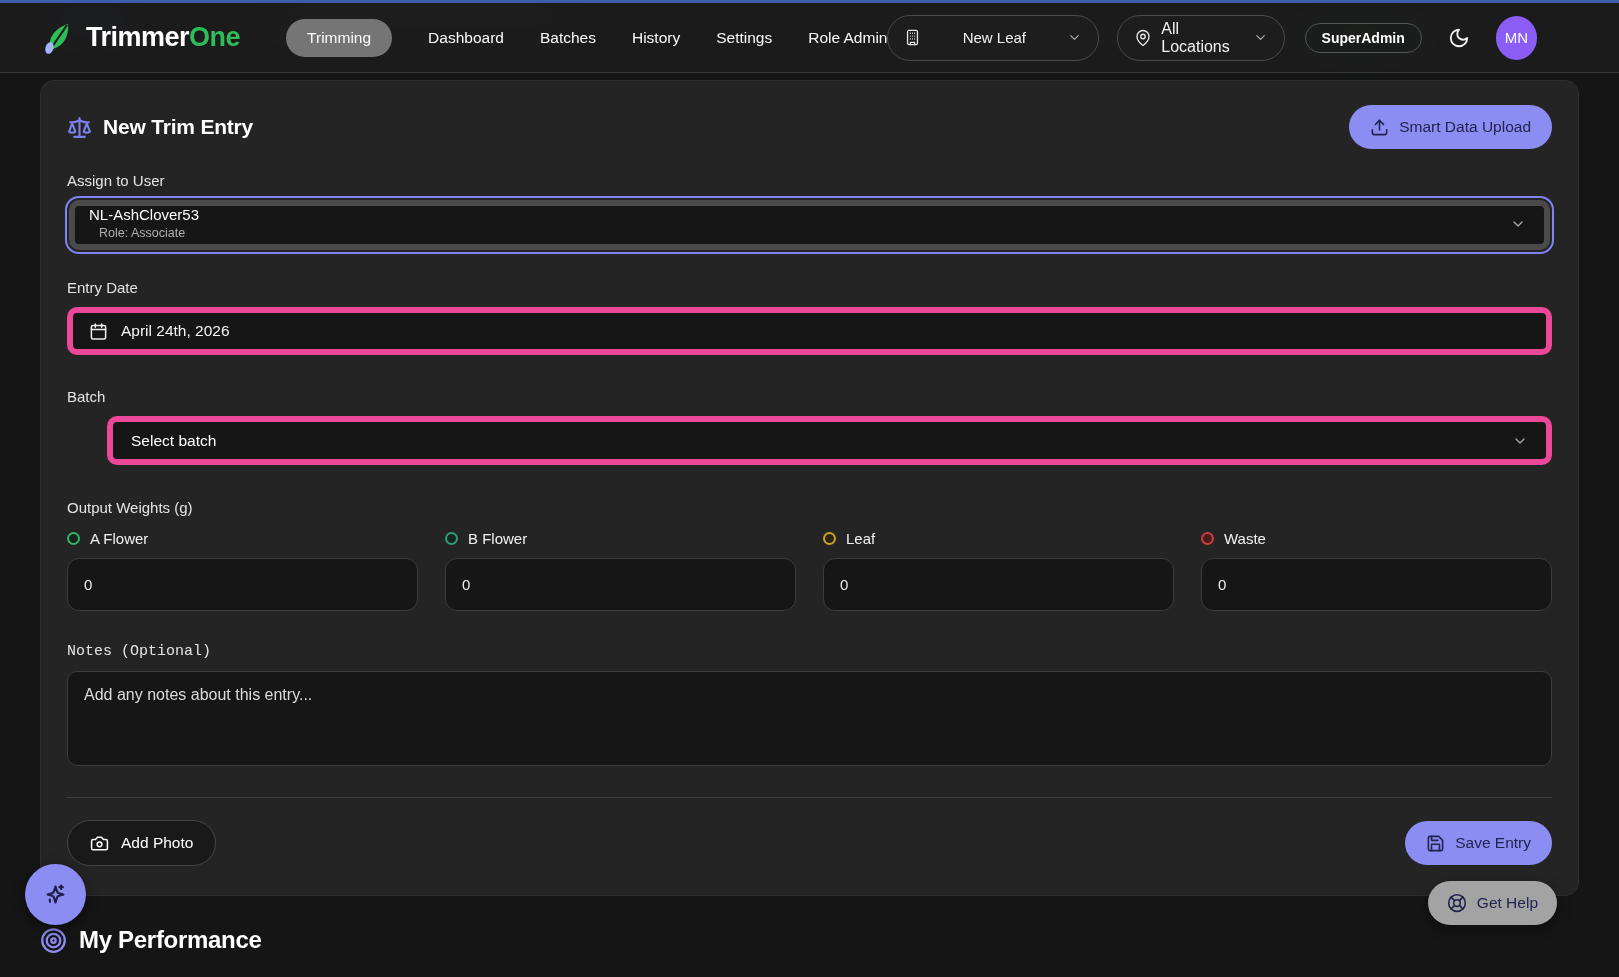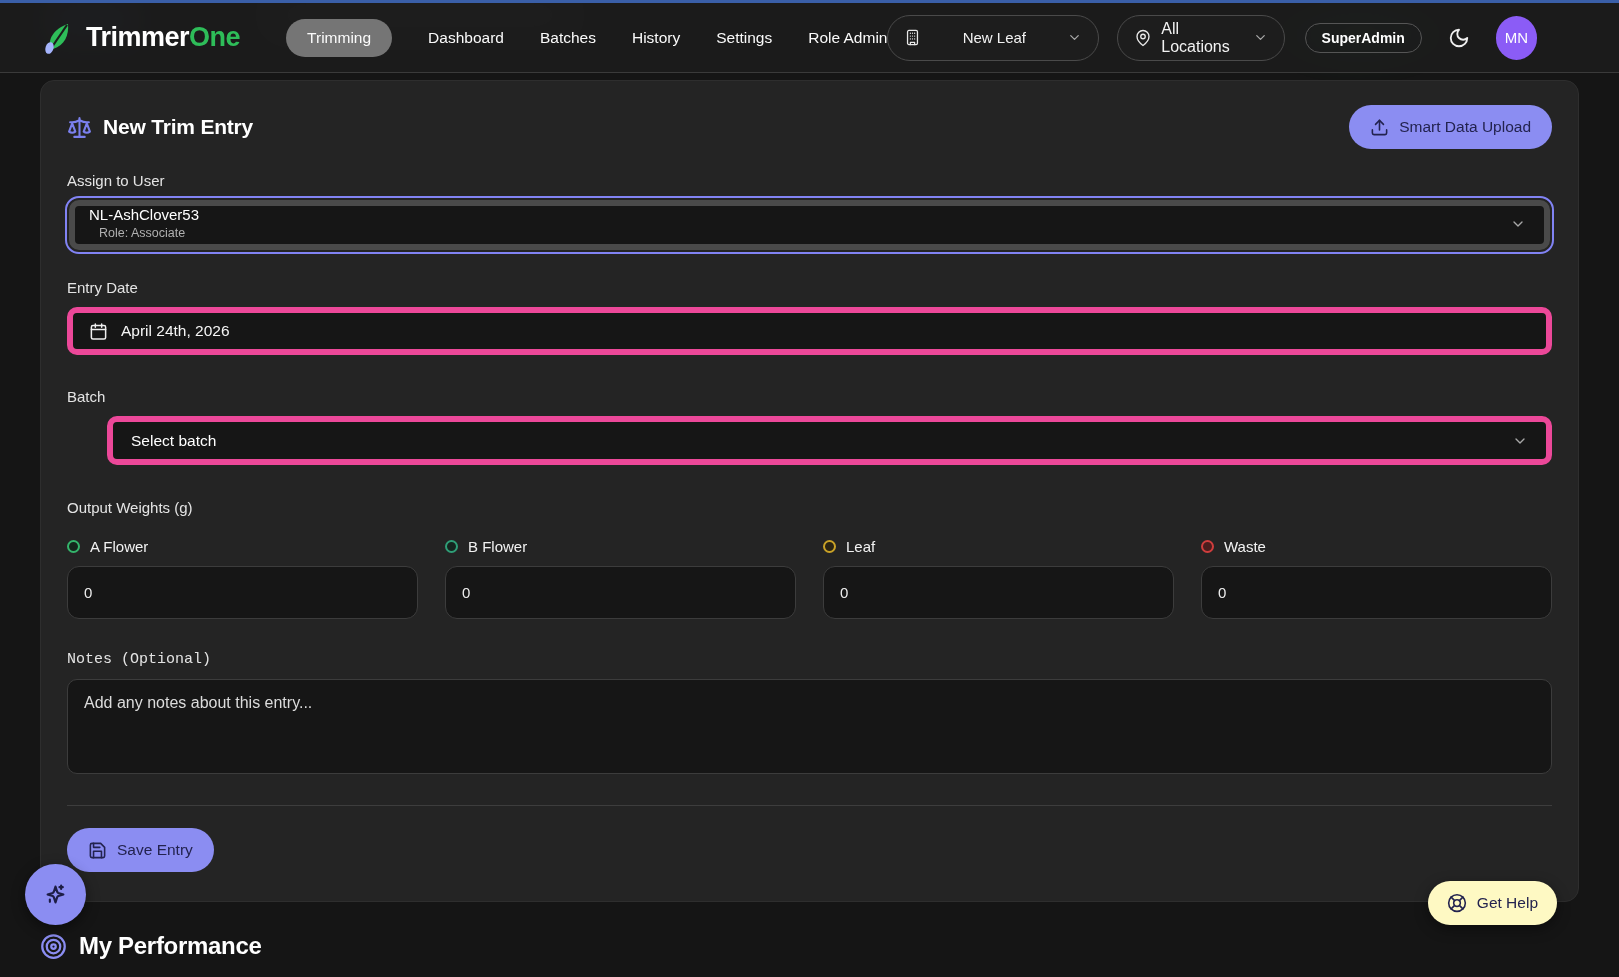--- a/index.html
+++ b/index.html
@@ -91,21 +91,21 @@
     outline:2px solid #8183f4; outline-offset:2px;
     margin:2px; 
   }
   .assign-texts { display:flex; flex-direction:column; line-height:1.25; }
   .assign-main { font-size:15px; color:#fff; }
   .assign-sub { font-size:12.5px; color:#b0b0b0; margin-left:10px; margin-top:1px; }
 
   .date-box { height:48px; padding:0 16px; gap:13px; font-size:15.5px; color:#f5f5f5; }
   .batch-select { height:49px; padding:0 18px; justify-content:space-between; font-size:15.5px;margin-left:40px; }
 
-  .weights-grid { display:grid; grid-template-columns:repeat(4, 1fr); column-gap:27px; margin-top:22px; }
+  .weights-grid { display:grid; grid-template-columns:repeat(4, 1fr); column-gap:27px; margin-top:14px; }
   .weight-head { display:flex; align-items:center; gap:10px; font-size:15px; color:#f2f2f2; margin-bottom:11px; }
   .weight-dot { width:13px; height:13px; border-radius:50%; border:2px solid; flex:none; }
   .weight-input {
     width:100%; height:53px; background:#161616;
     border:1px solid #3c3c3c; border-radius:12px;
     color:#ededed; font-size:15px; padding:0 16px;
     font-family:"Liberation Sans", sans-serif;
   }
 
   .notes-area {
@@ -131,21 +131,21 @@
     position:absolute; left:25px; top:864px; z-index:20;
     width:61px; height:61px; border-radius:50%;
     background:#8b8df2; color:#1d1d45; border:none; cursor:pointer;
     display:flex; align-items:center; justify-content:center;
     box-shadow:0 4px 14px rgba(0,0,0,.45);
   }
   .get-help {
     position:absolute; right:62px; top:881px; z-index:20;
     height:44px; padding:0 19px; border-radius:22px;
     display:flex; align-items:center; gap:10px;
-    background:#fef9c3; color:#23234f; border:none; cursor:pointer;
+    background:#a3a3a3; color:#23234f; border:none; cursor:pointer;
     font-size:15.5px; font-weight:500; font-family:"Liberation Sans", sans-serif;
     box-shadow:0 4px 14px rgba(0,0,0,.4);
   }
 
   
   .next-section {
     margin:30px 40px 0 40px;
     display:flex; align-items:center; gap:12px;
   }
   .next-title { font-size:24px; font-weight:800; color:#fff; letter-spacing:-.3px; }
@@ -319,20 +319,29 @@
       <input class="weight-input" value="0" style="">
     </div>
   </div>
 
   <div class="field-label section-gap" style="margin-top:32px;font-family:Liberation Mono, monospace;">Notes (Optional)</div>
   <textarea class="notes-area" placeholder="Add any notes about this entry..." style=""></textarea>
 
   <hr class="divider">
 
   <div class="card-footer">
+    <button class="btn-ghost">
+      <span>
+        <svg width="19" height="19" viewBox="0 0 24 24" fill="none" stroke="currentColor" stroke-width="1.9" stroke-linecap="round" stroke-linejoin="round">
+          <path d="M14.5 4h-5L7 7H4a2 2 0 0 0-2 2v9a2 2 0 0 0 2 2h16a2 2 0 0 0 2-2V9a2 2 0 0 0-2-2h-3l-2.5-3z"></path>
+            <circle cx="12" cy="13" r="3"></circle>
+        </svg>
+      </span>
+      <span>Add Photo</span>
+    </button>
     <button class="btn-accent">
       <span>
         <svg width="19" height="19" viewBox="0 0 24 24" fill="none" stroke="currentColor" stroke-width="2" stroke-linecap="round" stroke-linejoin="round">
           <path d="M19 21H5a2 2 0 0 1-2-2V5a2 2 0 0 1 2-2h11l5 5v11a2 2 0 0 1-2 2z"></path>
             <polyline points="17 21 17 13 7 13 7 21"></polyline>
             <polyline points="7 3 7 8 15 8"></polyline>
         </svg>
       </span>
       <span>Save Entry</span>
     </button>

